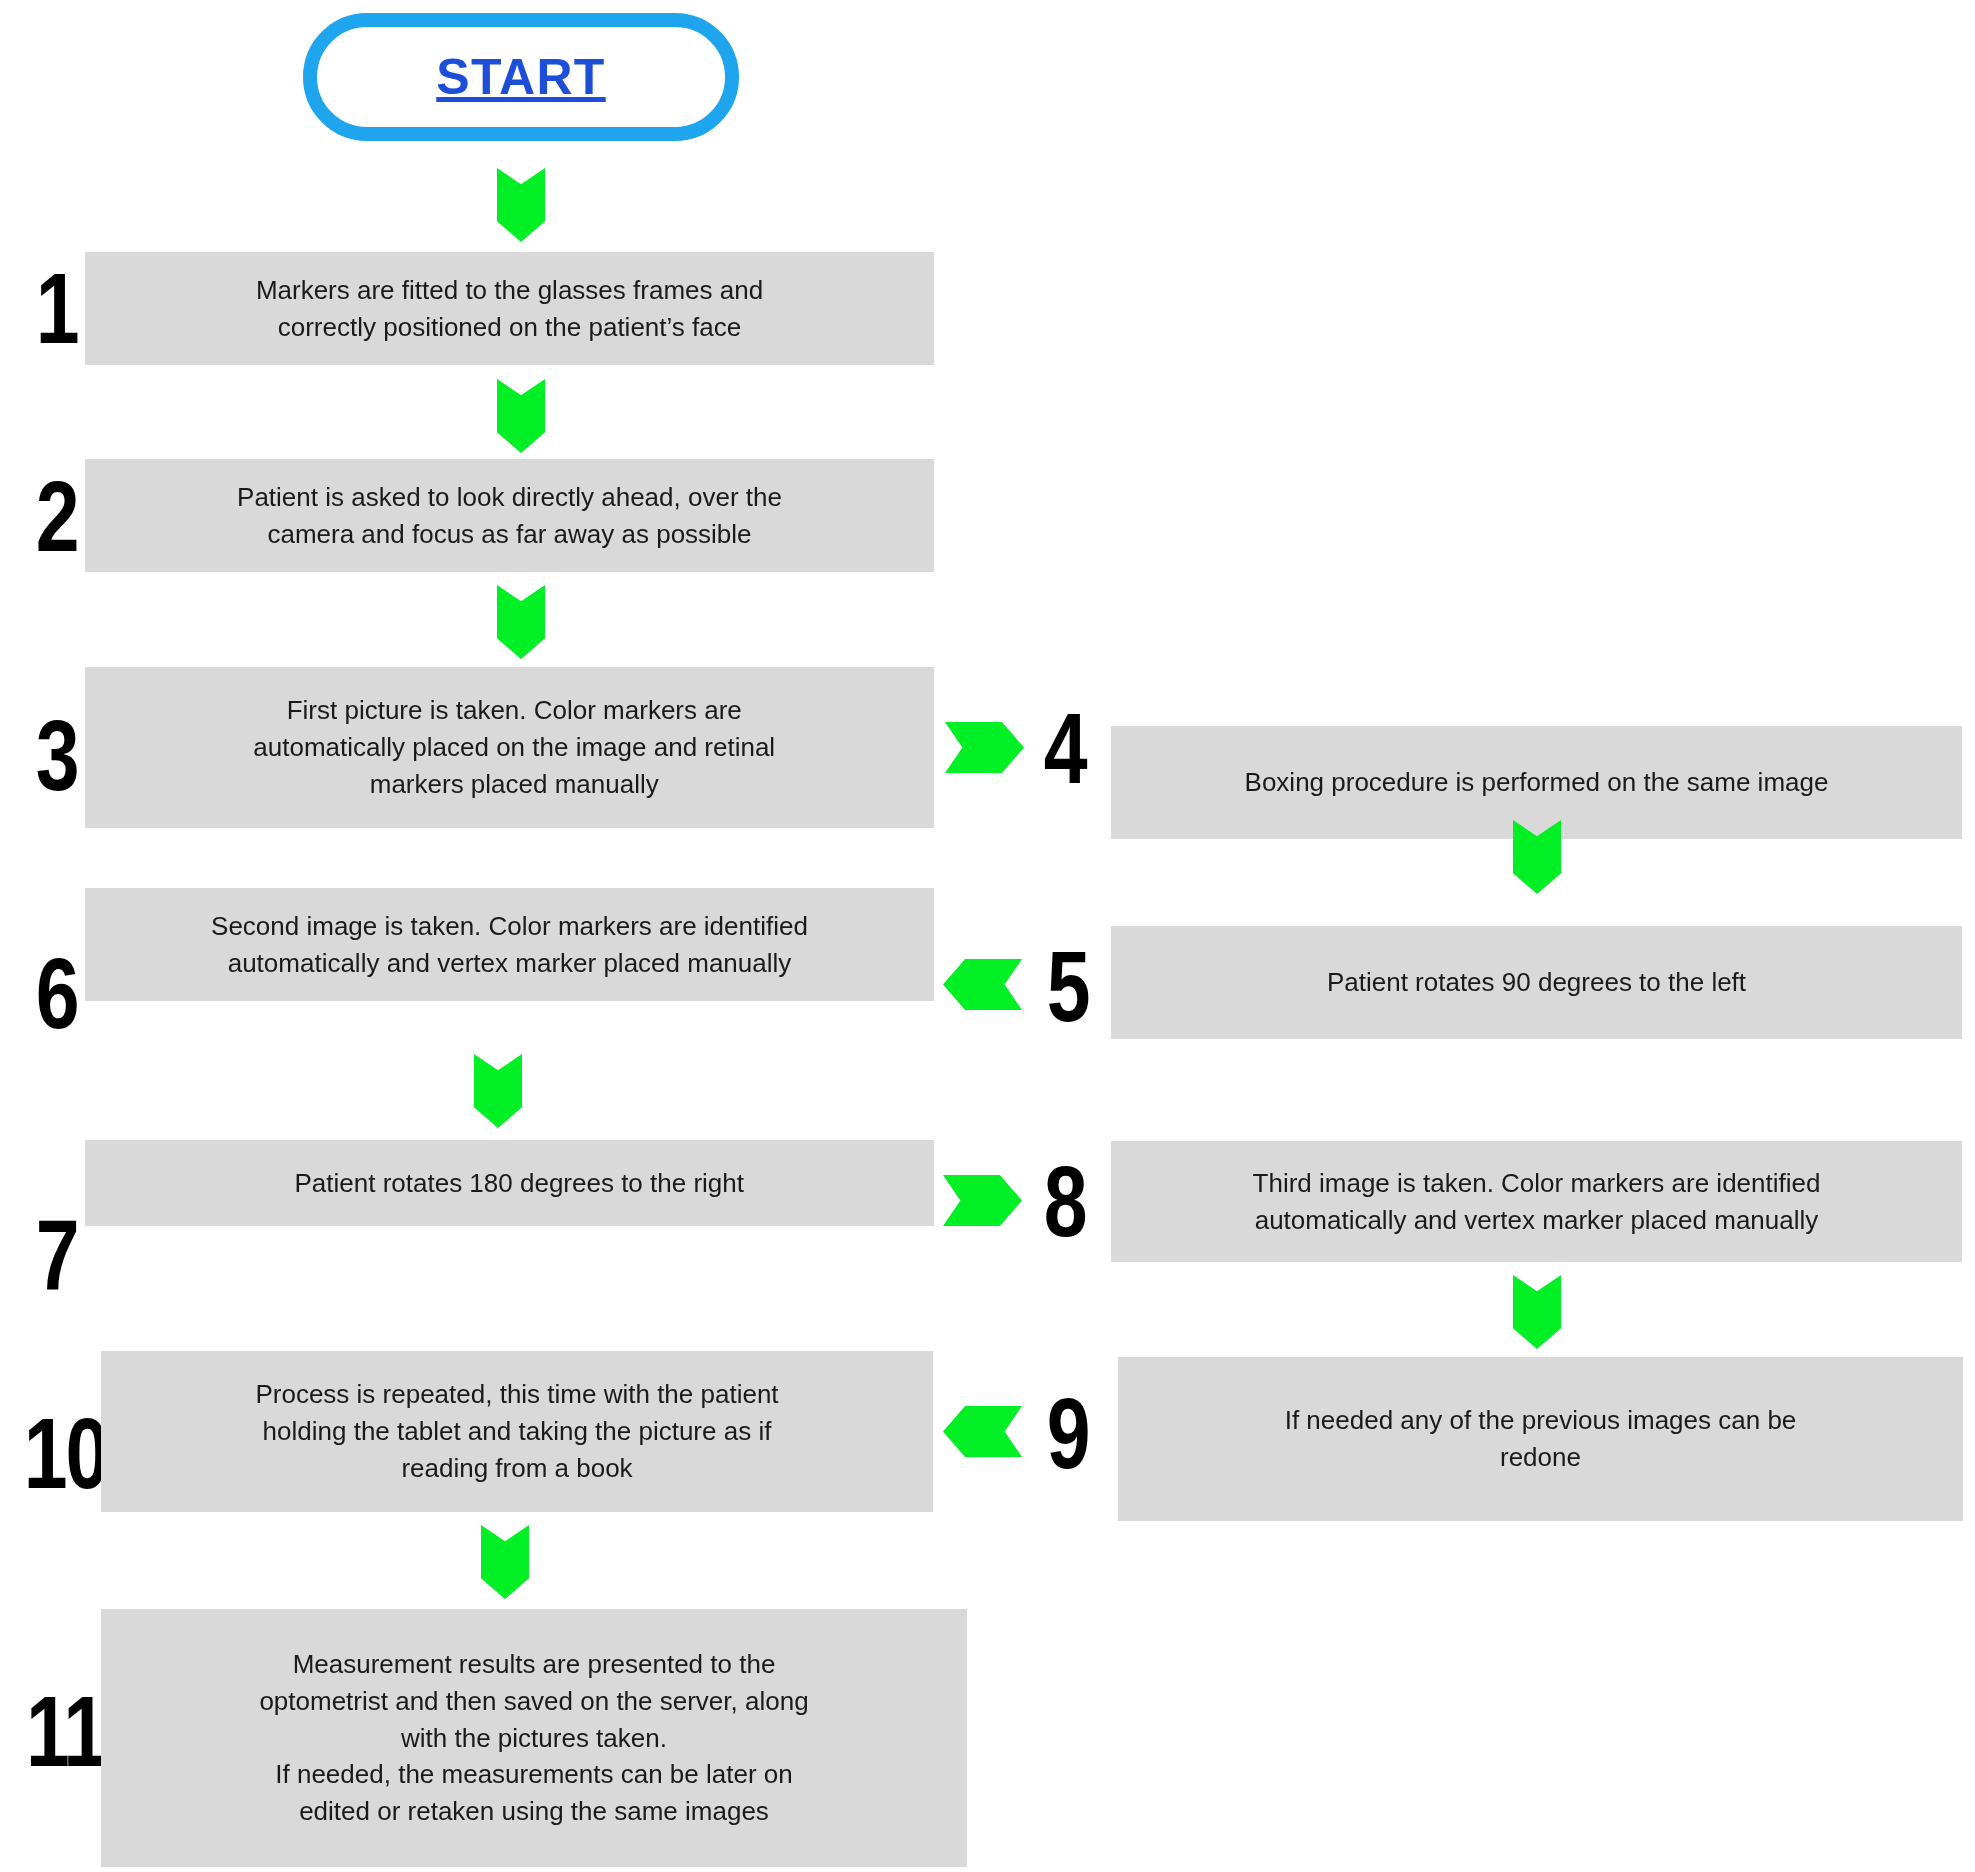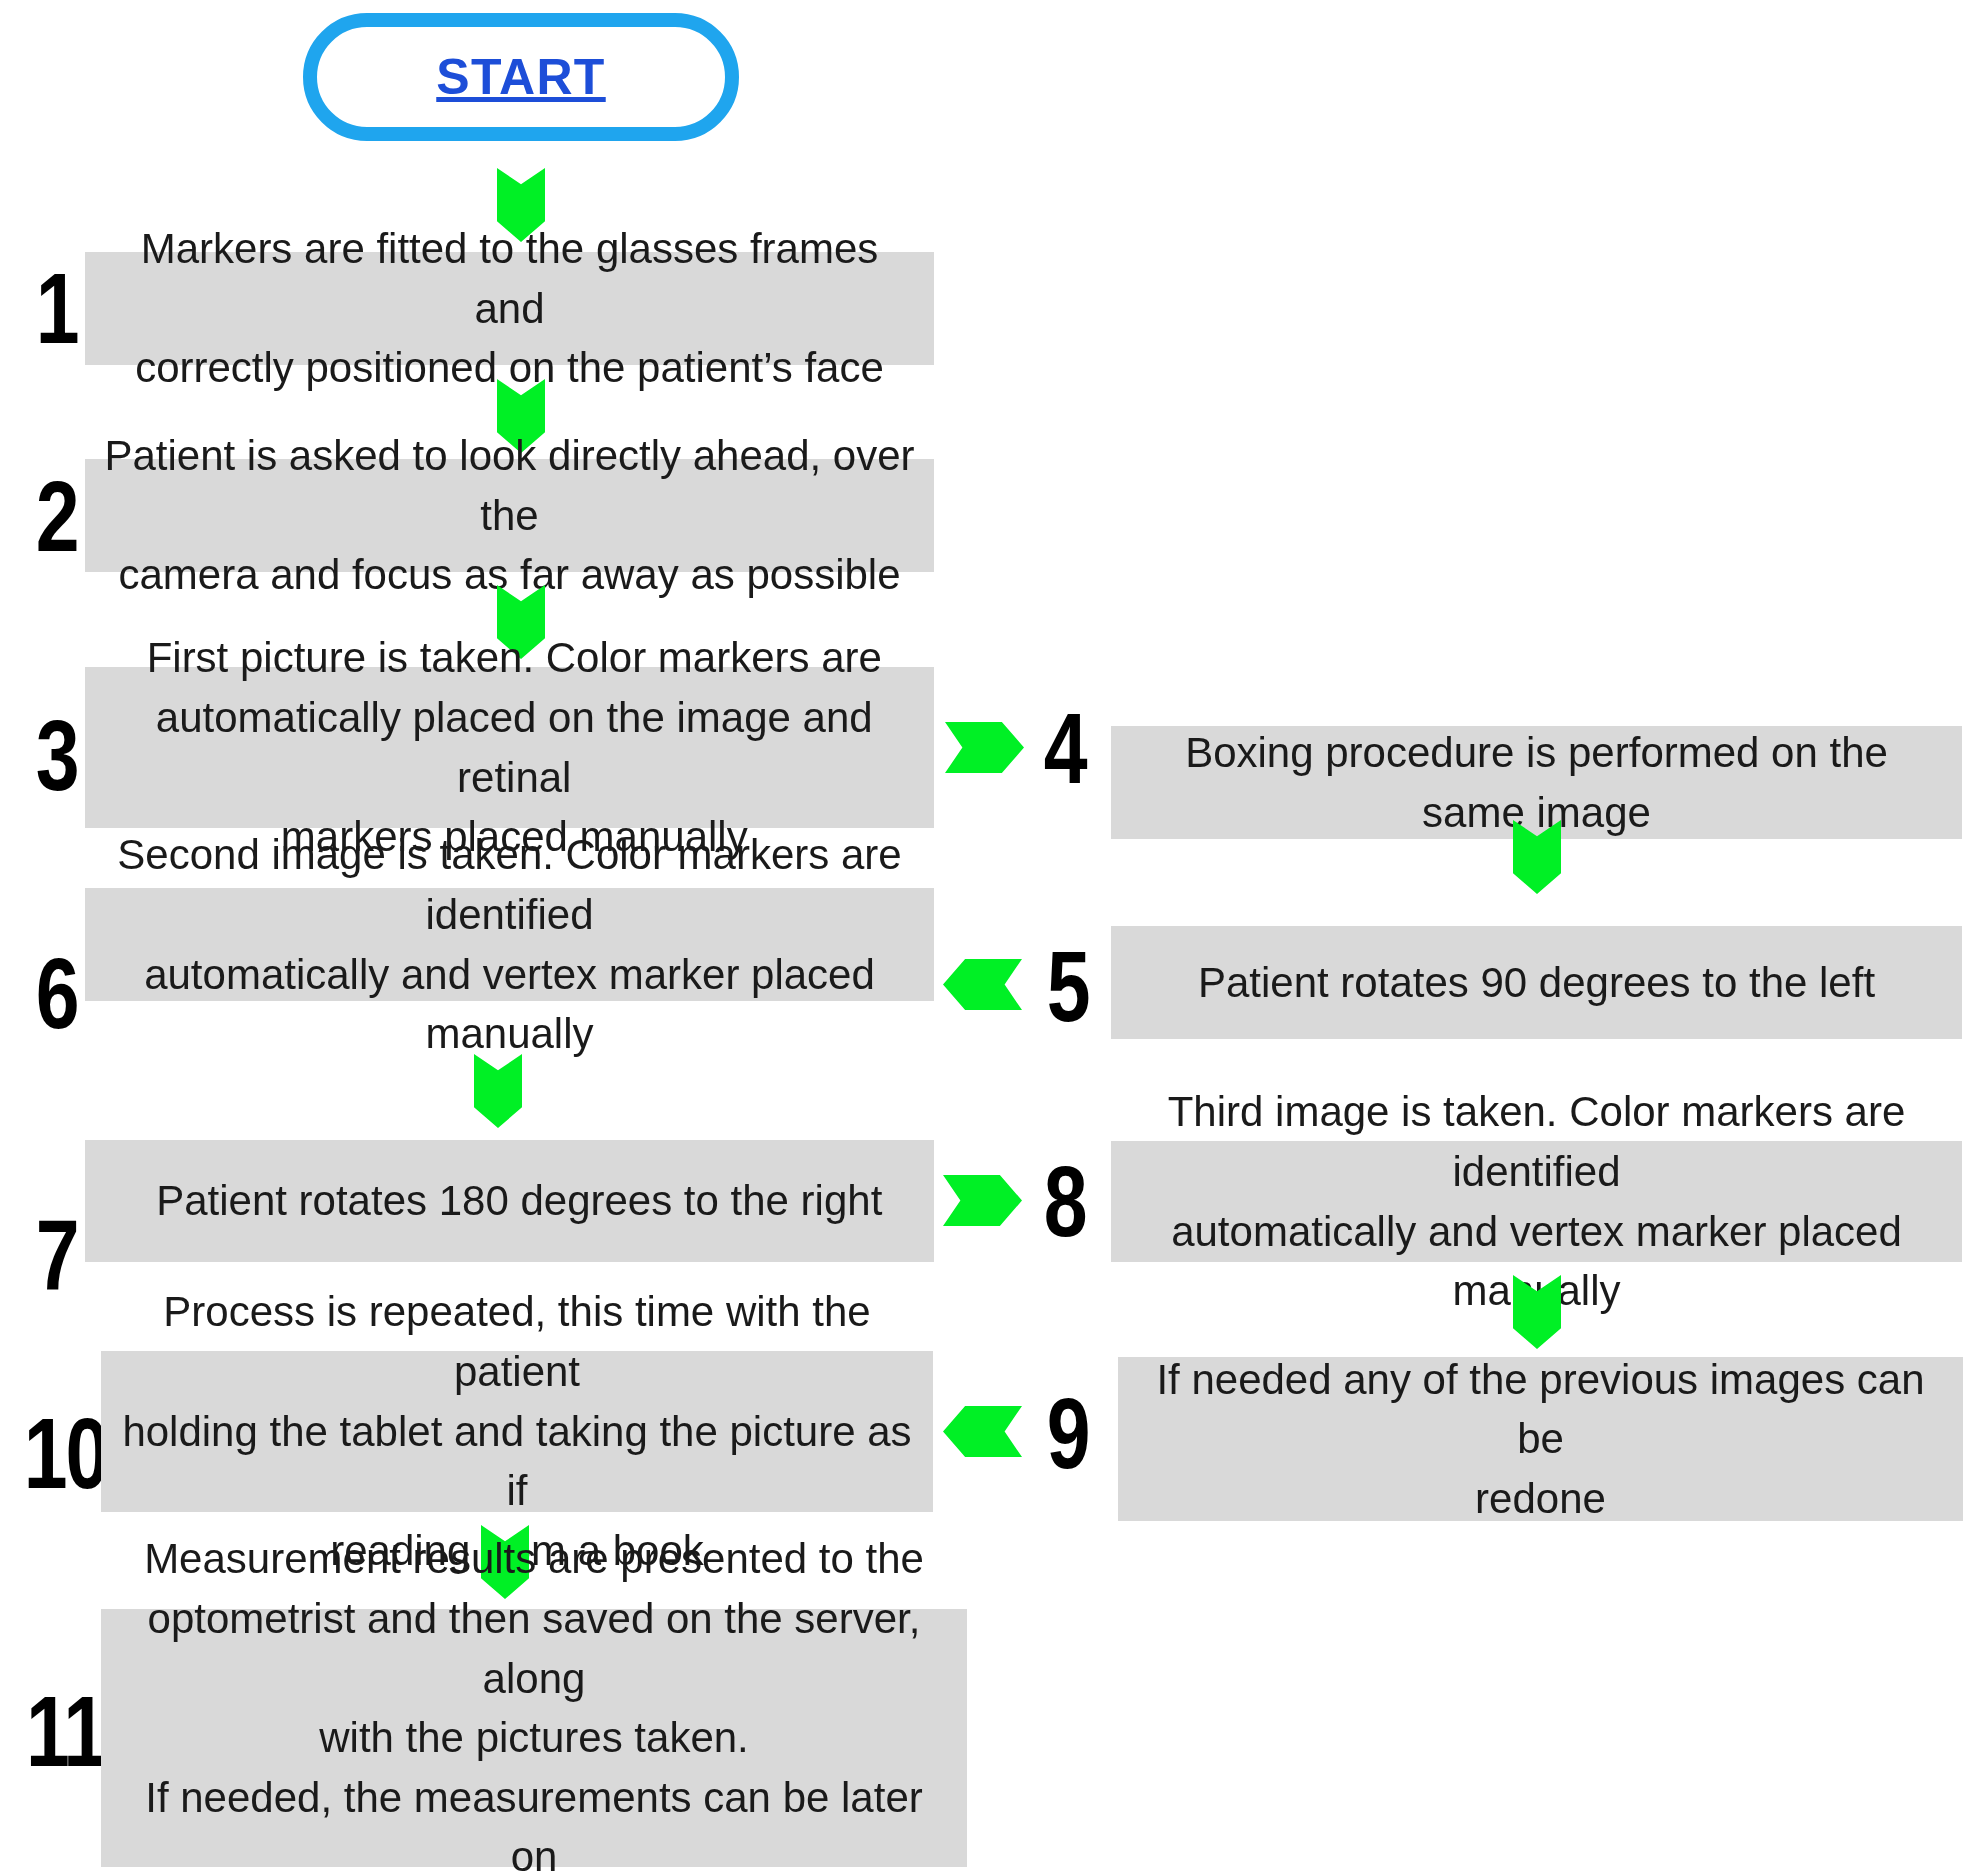--- a/index.html
+++ b/index.html
@@ -51,21 +51,21 @@
   .step-box {
     position: absolute;
     box-sizing: border-box;
     background: #d9d9d9;
     display: flex;
     align-items: center;
     justify-content: center;
     padding: 6.7px 17.5px;
   }
   .step-text {
-    font-size: 42px;
+    font-size: 26px;
     line-height: 1.42;
     color: #1a1a1a;
     text-align: center;
     font-family: "Liberation Sans", sans-serif;
     white-space: pre-line;
   }
 
   
   .step-num {
     position: absolute;
@@ -156,21 +156,21 @@
   <div class="arrow arrow-left" style="left:943px; top:959px;"></div>
 
   <div class="step-num" style="left:1027px; top:933px; width:81px; height:107px;">5</div>
   <div class="step-box" style="left:1111px; top:926px; width:851px; height:113px;">
     <span class="step-text">Patient rotates 90 degrees to the left</span>
   </div>
 
   <div class="arrow arrow-down" style="left:474px; top:1054px;"></div>
 
   <div class="step-num" style="left:13.4px; top:1202px; width:87px; height:107px;">7</div>
-  <div class="step-box" style="left:85px; top:1140px; width:849px; height:122px;padding-left:37px;">
+  <div class="step-box" style="left:85px; top:1140px; width:849px; height:86px;padding-left:37px;">
     <span class="step-text">Patient rotates 180 degrees to the right</span>
   </div>
 
   <div class="arrow arrow-right" style="left:943px; top:1175px;"></div>
 
   <div class="step-num" style="left:1024px; top:1148px; width:81px; height:107px;">8</div>
   <div class="step-box" style="left:1111px; top:1141px; width:851px; height:121px;">
     <span class="step-text">Third image is taken. Color markers are identified
 automatically and vertex marker placed manually</span>
   </div>

